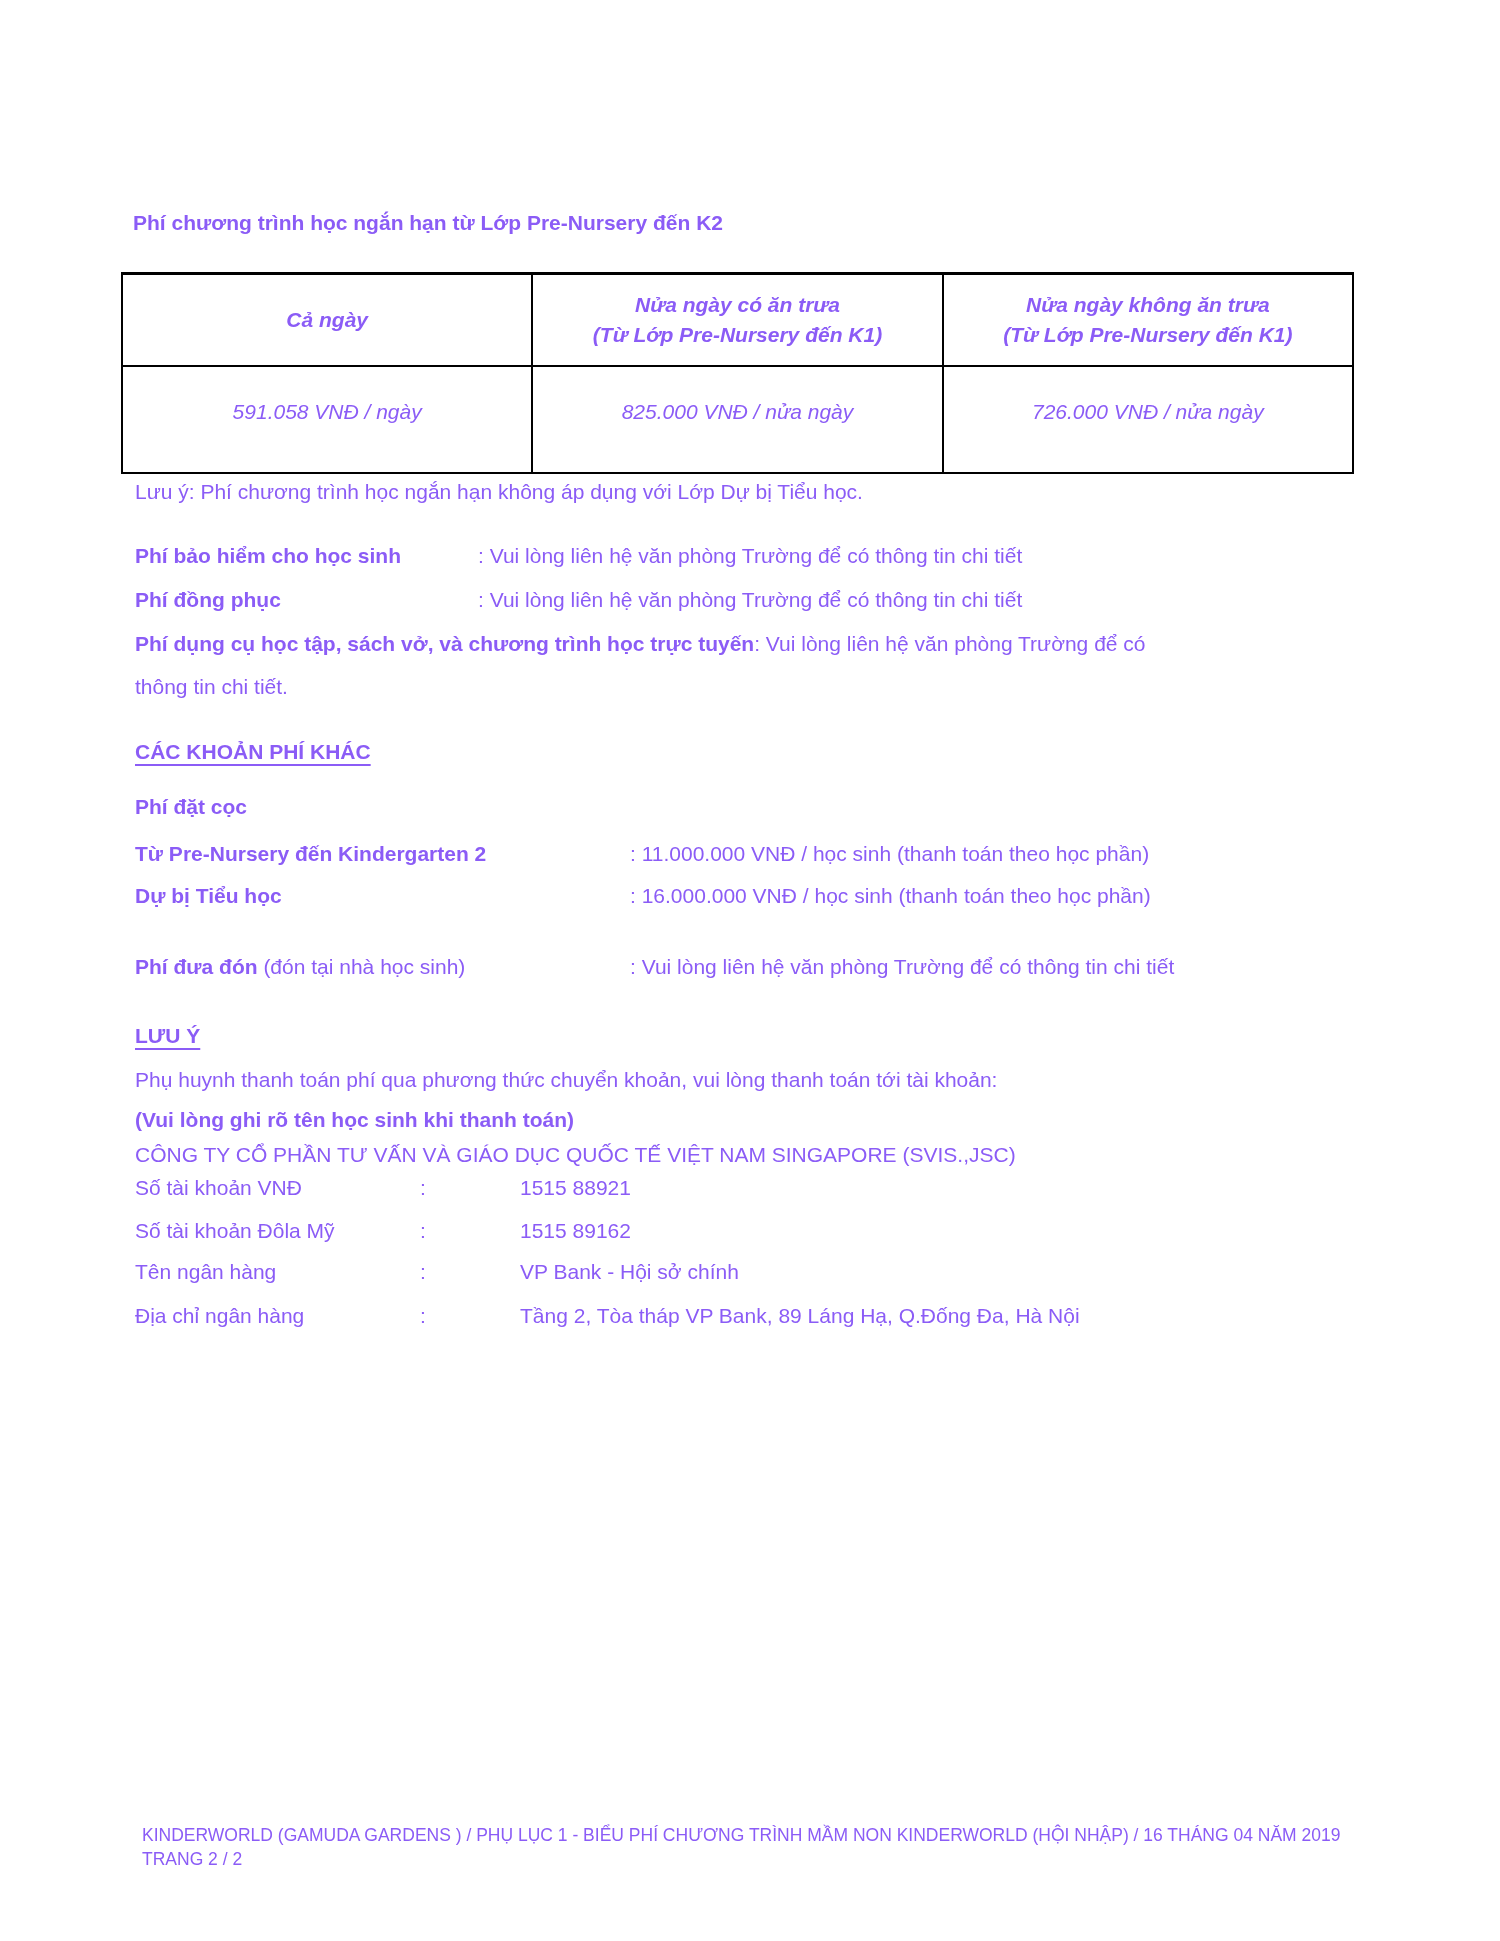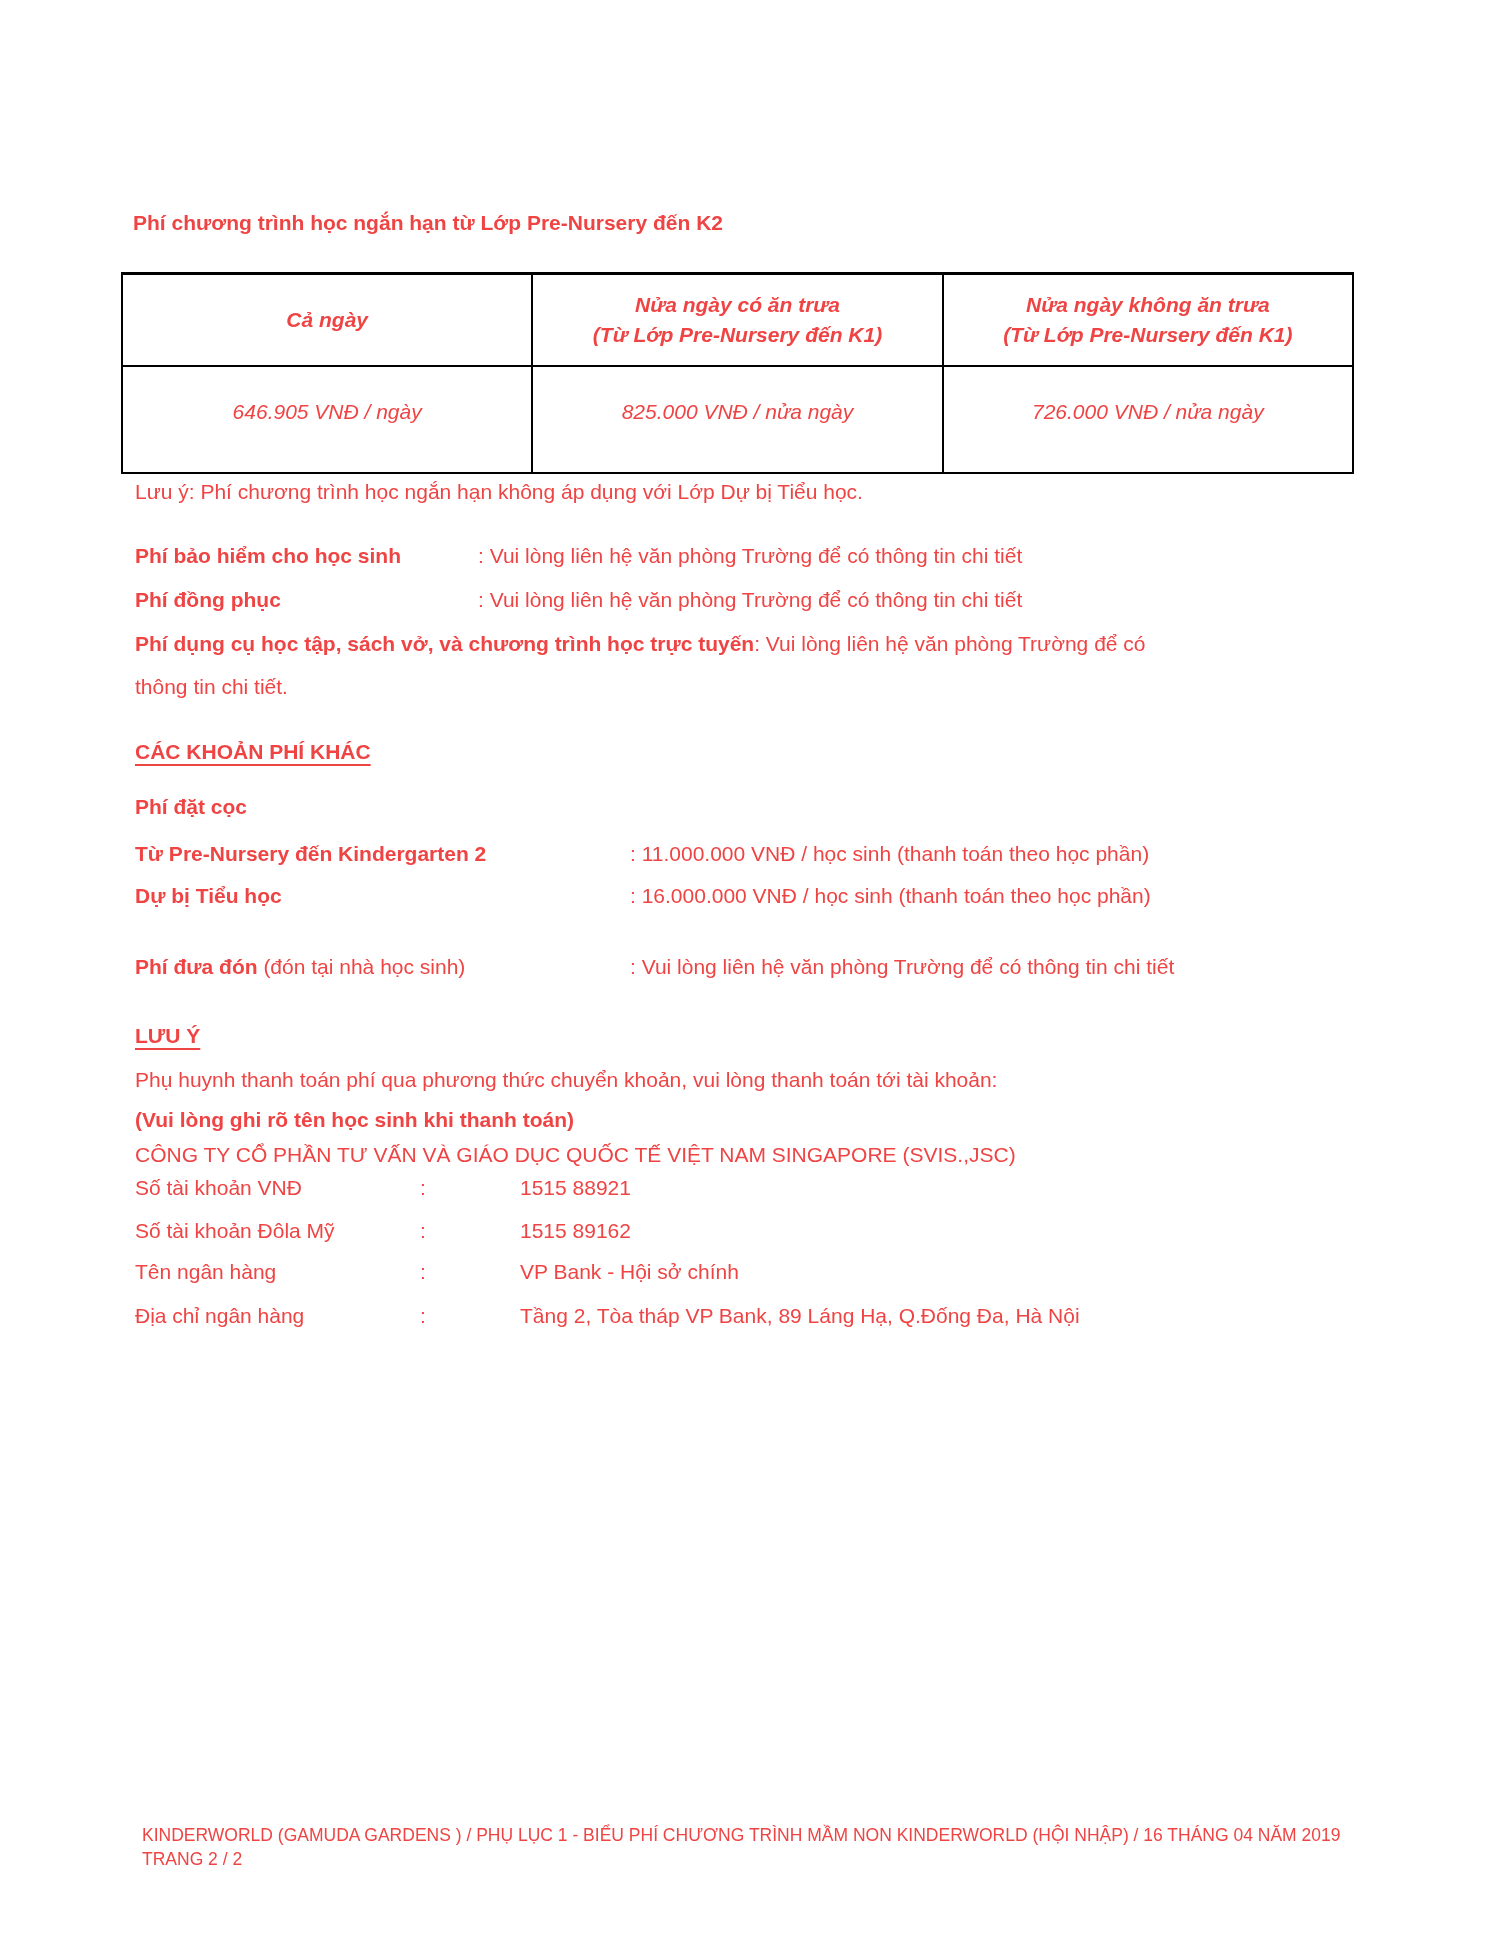--- a/index.html
+++ b/index.html
@@ -1,21 +1,21 @@
 <!DOCTYPE html>
 <html><head>
 <meta charset="utf-8">
 <style>
   html, body { margin:0; padding:0; }
   .page {
     position: relative;
     width: 1500px;
     height: 1941px;
     background: #ffffff;
-    color: #ef4444;
+    color: #8b5cf6;
     font-family: "Liberation Sans", sans-serif;
     font-size: 21px;
     overflow: hidden;
   }
   .abs { position: absolute; }
   .b { font-weight: bold; }
 
   .doc-title { left:133px; top:211px; font-weight:bold; }
 
   table.fee-table {
@@ -71,21 +71,21 @@
         <th>
           <div>Nửa ngày có ăn trưa</div>
           <div>(Từ Lớp Pre-Nursery đến K1)</div>
         </th>
         <th>
           <div>Nửa ngày không ăn trưa</div>
           <div>(Từ Lớp Pre-Nursery đến K1)</div>
         </th>
       </tr>
       <tr>
-        <td>646.905 VNĐ / ngày</td>
+        <td>591.058 VNĐ / ngày</td>
         <td>825.000 VNĐ / nửa ngày</td>
         <td>726.000 VNĐ / nửa ngày</td>
       </tr>
     </tbody>
   </table>
 
   <div class="abs note-line">Lưu ý: Phí chương trình học ngắn hạn không áp dụng với Lớp Dự bị Tiểu học.</div>
 
   <div class="abs fees">
     <div class="fee-row">

